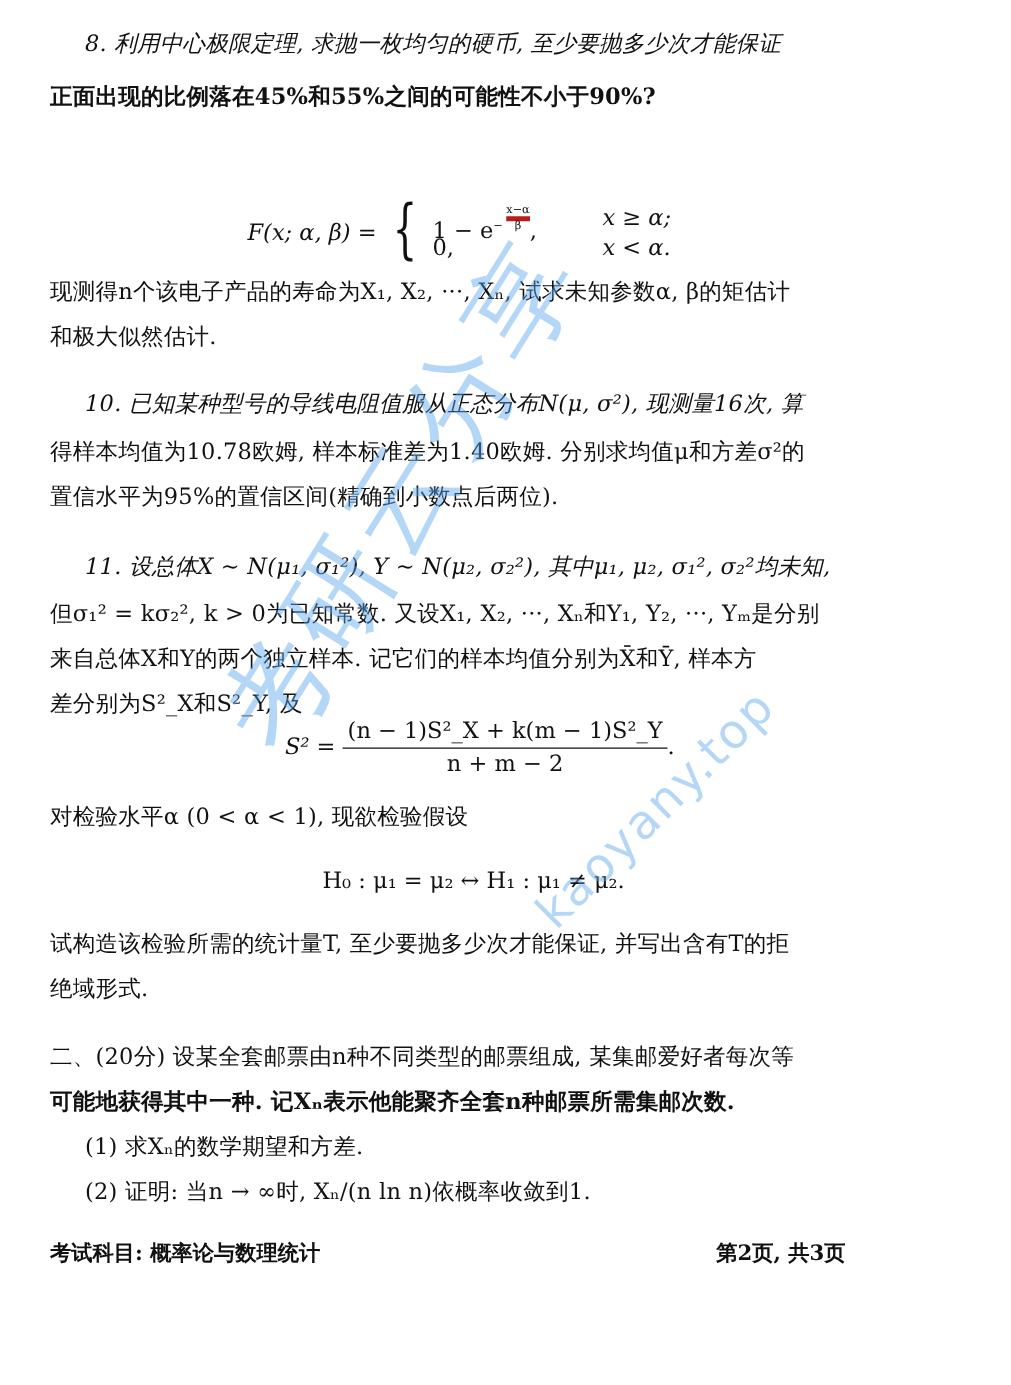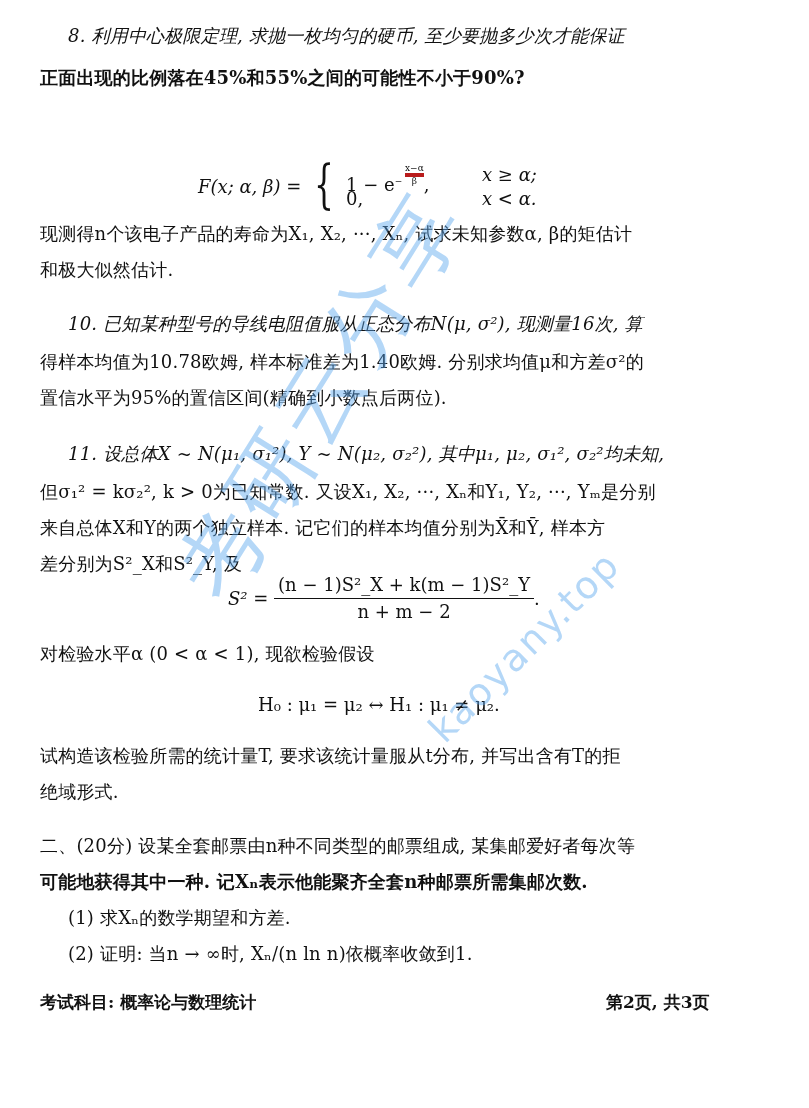--- a/index.html
+++ b/index.html
@@ -50,27 +50,27 @@
   <div class="line" style="top:480px;">但σ₁² = kσ₂², k &gt; 0为已知常数. 又设X₁, X₂, ···, Xₙ和Y₁, Y₂, ···, Yₘ是分别</div>
   <div class="line" style="top:516px;">来自总体X和Y的两个独立样本. 记它们的样本均值分别为X̄和Ȳ, 样本方</div>
   <div class="line" style="top:552px;">差分别为S²_X和S²_Y, 及</div>
 
   <div class="eq" style="top:574px; left:228px;">
     <span style="font-style:italic; vertical-align:middle;">S² = </span><span class="frac"><span class="num">(n − 1)S²_X + k(m − 1)S²_Y</span><span class="den">n + m − 2</span></span><span style="vertical-align:middle;">.</span>
   </div>
 
   <div class="line" style="top:642px;">对检验水平α (0 &lt; α &lt; 1), 现欲检验假设</div>
   <div class="eq" style="top:694px; left:258px;">H₀ : μ₁ = μ₂ ↔ H₁ : μ₁ ≠ μ₂.</div>
-  <div class="line" style="top:744px;">试构造该检验所需的统计量T, 要求该统计量服从t分布, 并写出含有T的拒</div>
+  <div class="line" style="top:744px;">试构造该检验所需的统计量T, 至少要抛多少次才能保证, 并写出含有T的拒</div>
   <div class="line" style="top:780px;">绝域形式.</div>
 
   <div class="line" style="top:834px; font-weight:normal;">二、(20分) 设某全套邮票由n种不同类型的邮票组成, 某集邮爱好者每次等</div>
   <div class="line" style="top:870px; font-weight:bold;">可能地获得其中一种. 记Xₙ表示他能聚齐全套n种邮票所需集邮次数.</div>
   <div class="line sub" style="top:906px;">(1) 求Xₙ的数学期望和方差.</div>
   <div class="line sub" style="top:942px;">(2) 证明: 当n → ∞时, Xₙ/(n ln n)依概率收敛到1.</div>
 
   <div class="footer" style="left:40px;">考试科目: 概率论与数理统计</div>
-  <div class="footer" style="left:606px;">第2页, 共3页</div>
+  <div class="footer" style="left:573px;">第2页, 共3页</div>
 
   <div class="wm" style="left:150px; top:560px; font-size:86px; transform:rotate(-58deg); transform-origin:left top; letter-spacing:6px;">考研云分享</div>
   <div class="wm" style="left:420px; top:720px; font-size:38px; transform:rotate(-45deg); transform-origin:left top; letter-spacing:2px;">kaoyany.top</div>
 
 </div>
 
 </body></html>

